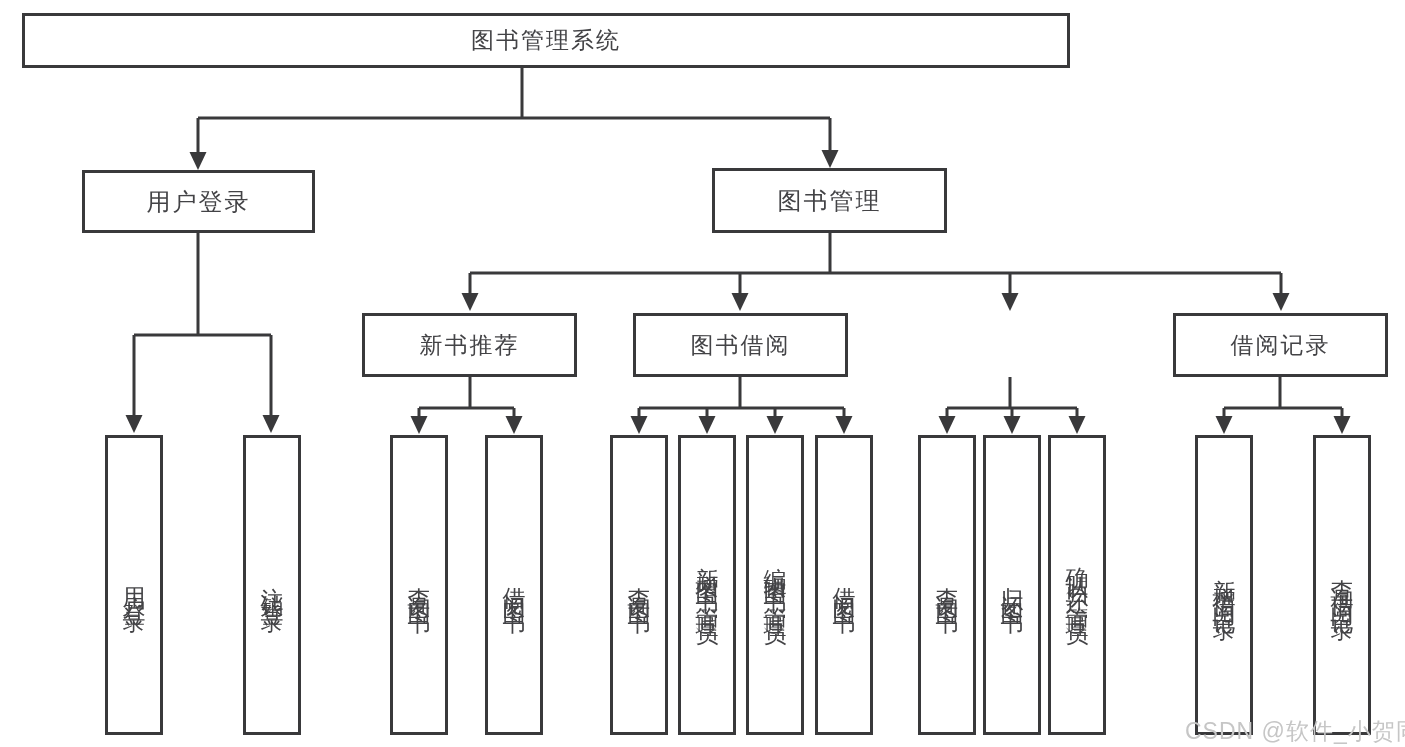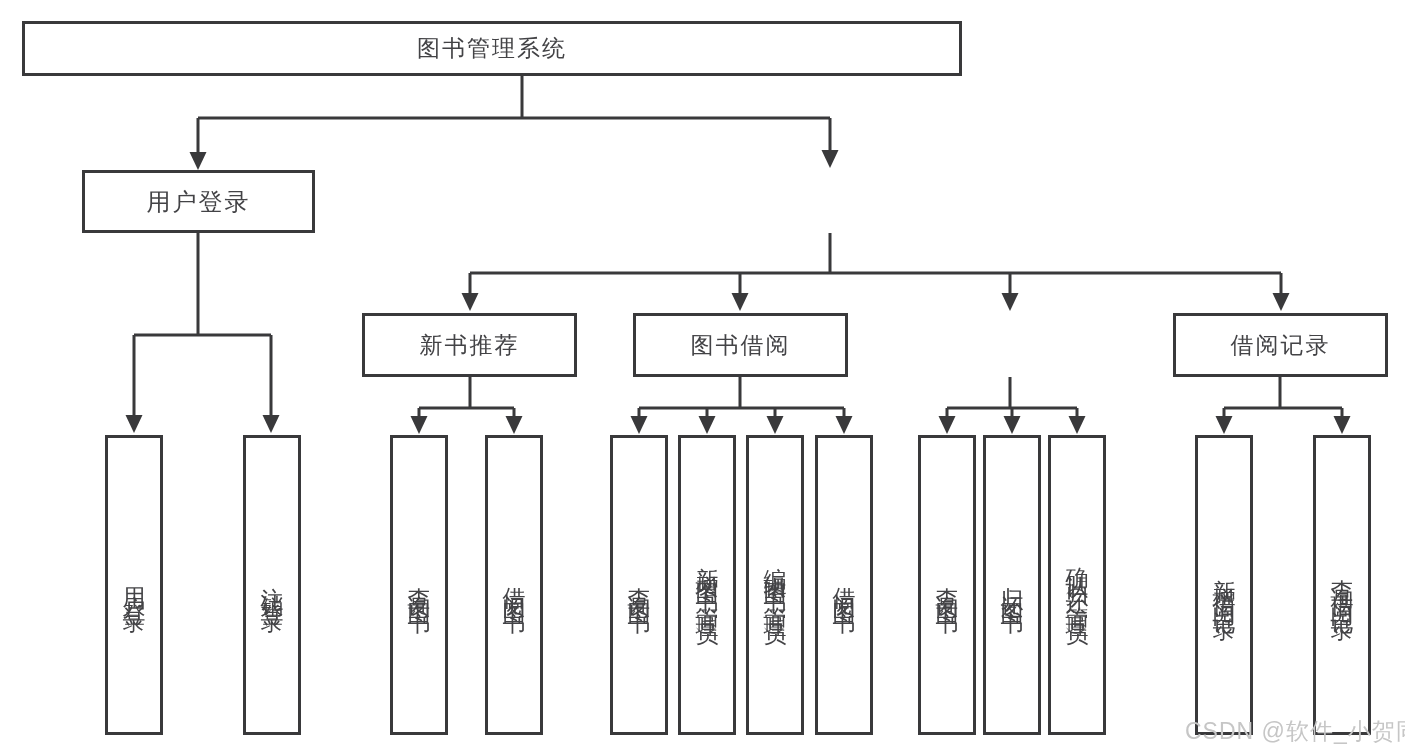--- a/index.html
+++ b/index.html
@@ -31,21 +31,21 @@
     display: flex;
     align-items: center;
     justify-content: center;
     color: #434346;
   }
   .h-box {
     font-size: 24px;
     letter-spacing: 2px;
     white-space: nowrap;
   }
-  .root-box   { left: 22px;   top: 21px;  width: 940px; height: 55px; font-size: 23px; }
+  .root-box   { left: 22px;   top: 13px;  width: 1048px; height: 55px; font-size: 23px; }
   .l2-left    { left: 82px;   top: 170px; width: 233px;  height: 63px; }
   .l2-right   { left: 712px;  top: 168px; width: 235px;  height: 65px; }
   .l3-box     { top: 313px;   width: 215px; height: 64px; font-size: 23px; }
   .l3-1 { left: 362px; }
   .l3-2 { left: 633px; }
   .l3-3 { left: 903px; }
   .l3-4 { left: 1173px; }
   .v-box {
     top: 435px;
     width: 58px;
@@ -121,20 +121,21 @@
       <polygon points="1003.5,416 1020.5,416 1012,434"></polygon>
       <polygon points="1068.5,416 1085.5,416 1077,434"></polygon>
       <polygon points="1215.5,416 1232.5,416 1224,434"></polygon>
       <polygon points="1333.5,416 1350.5,416 1342,434"></polygon>
     </g>
   </svg>
 
   <div class="box h-box root-box">图书管理系统</div>
 
   <div class="box h-box l2-left">用户登录</div>
+  <div class="box h-box l2-right">图书管理</div>
 
   <div class="box h-box l3-box l3-1">新书推荐</div>
   <div class="box h-box l3-box l3-2">图书借阅</div>
   <div class="box h-box l3-box l3-4">借阅记录</div>
 
   <div class="box v-box leaf-1">用户登录</div>
   <div class="box v-box leaf-2">注销登录</div>
 
   <div class="box v-box leaf-3">查询图书</div>
   <div class="box v-box leaf-4">借阅图书</div>

